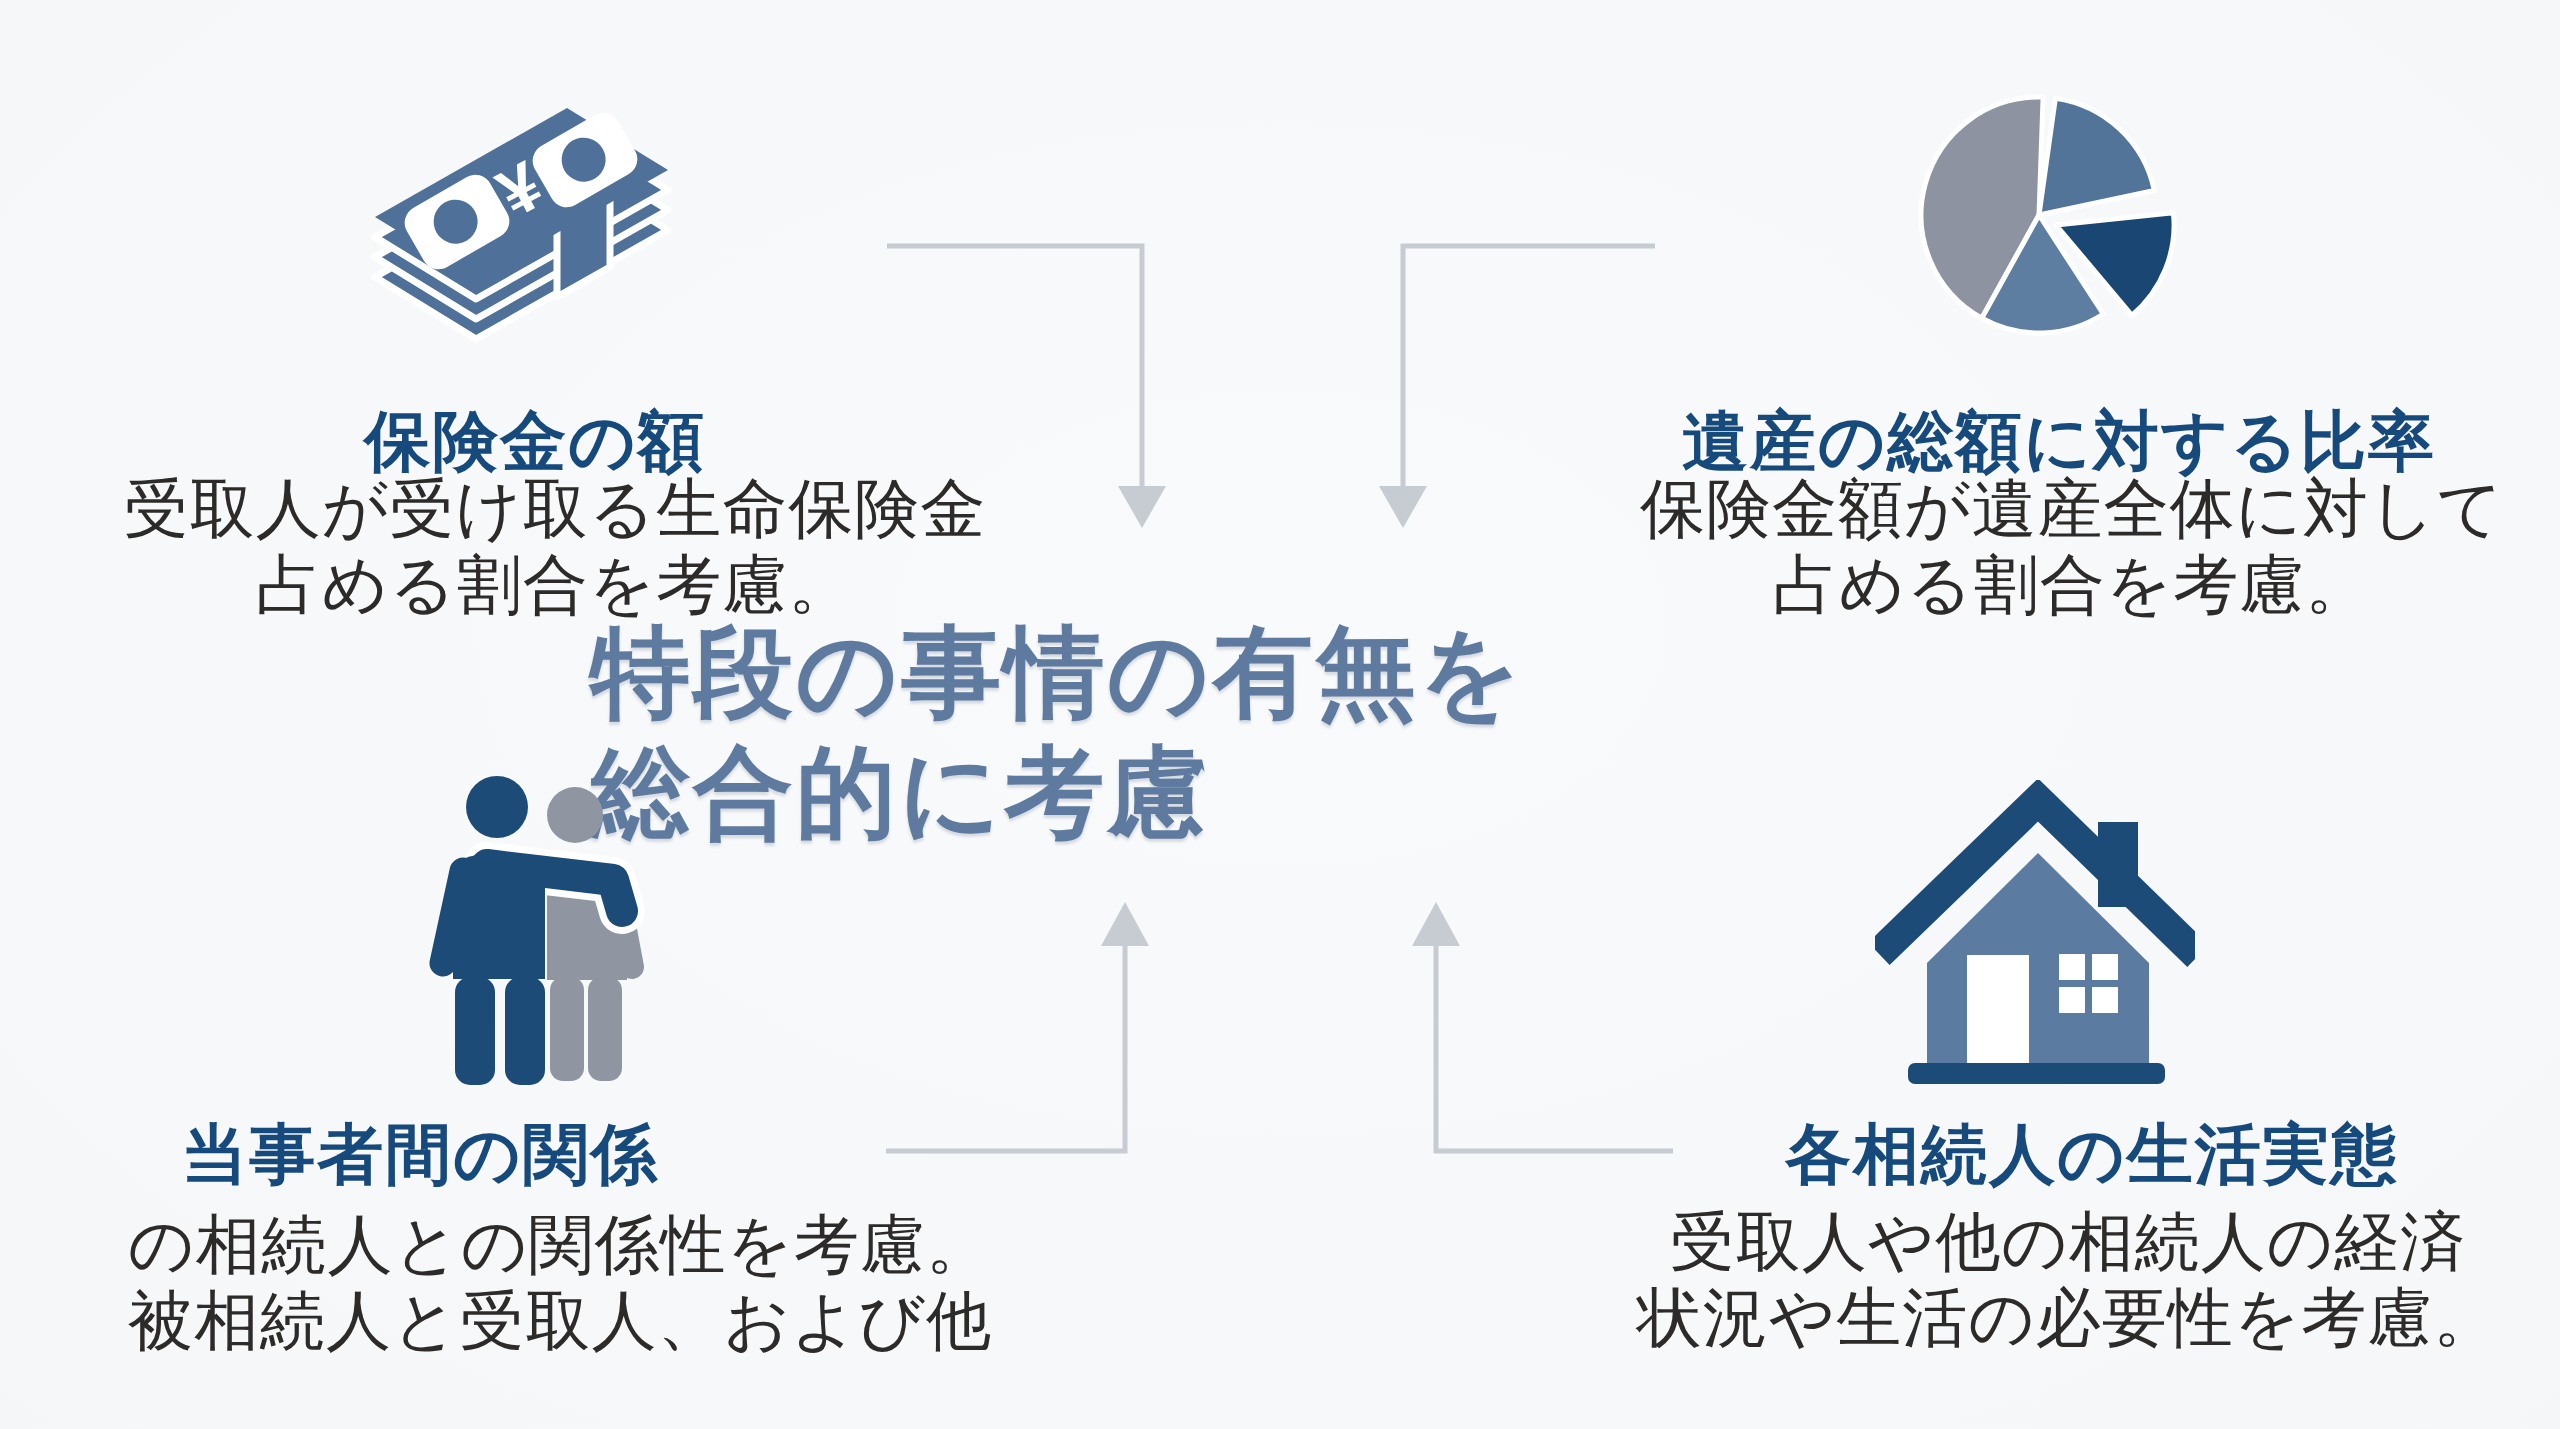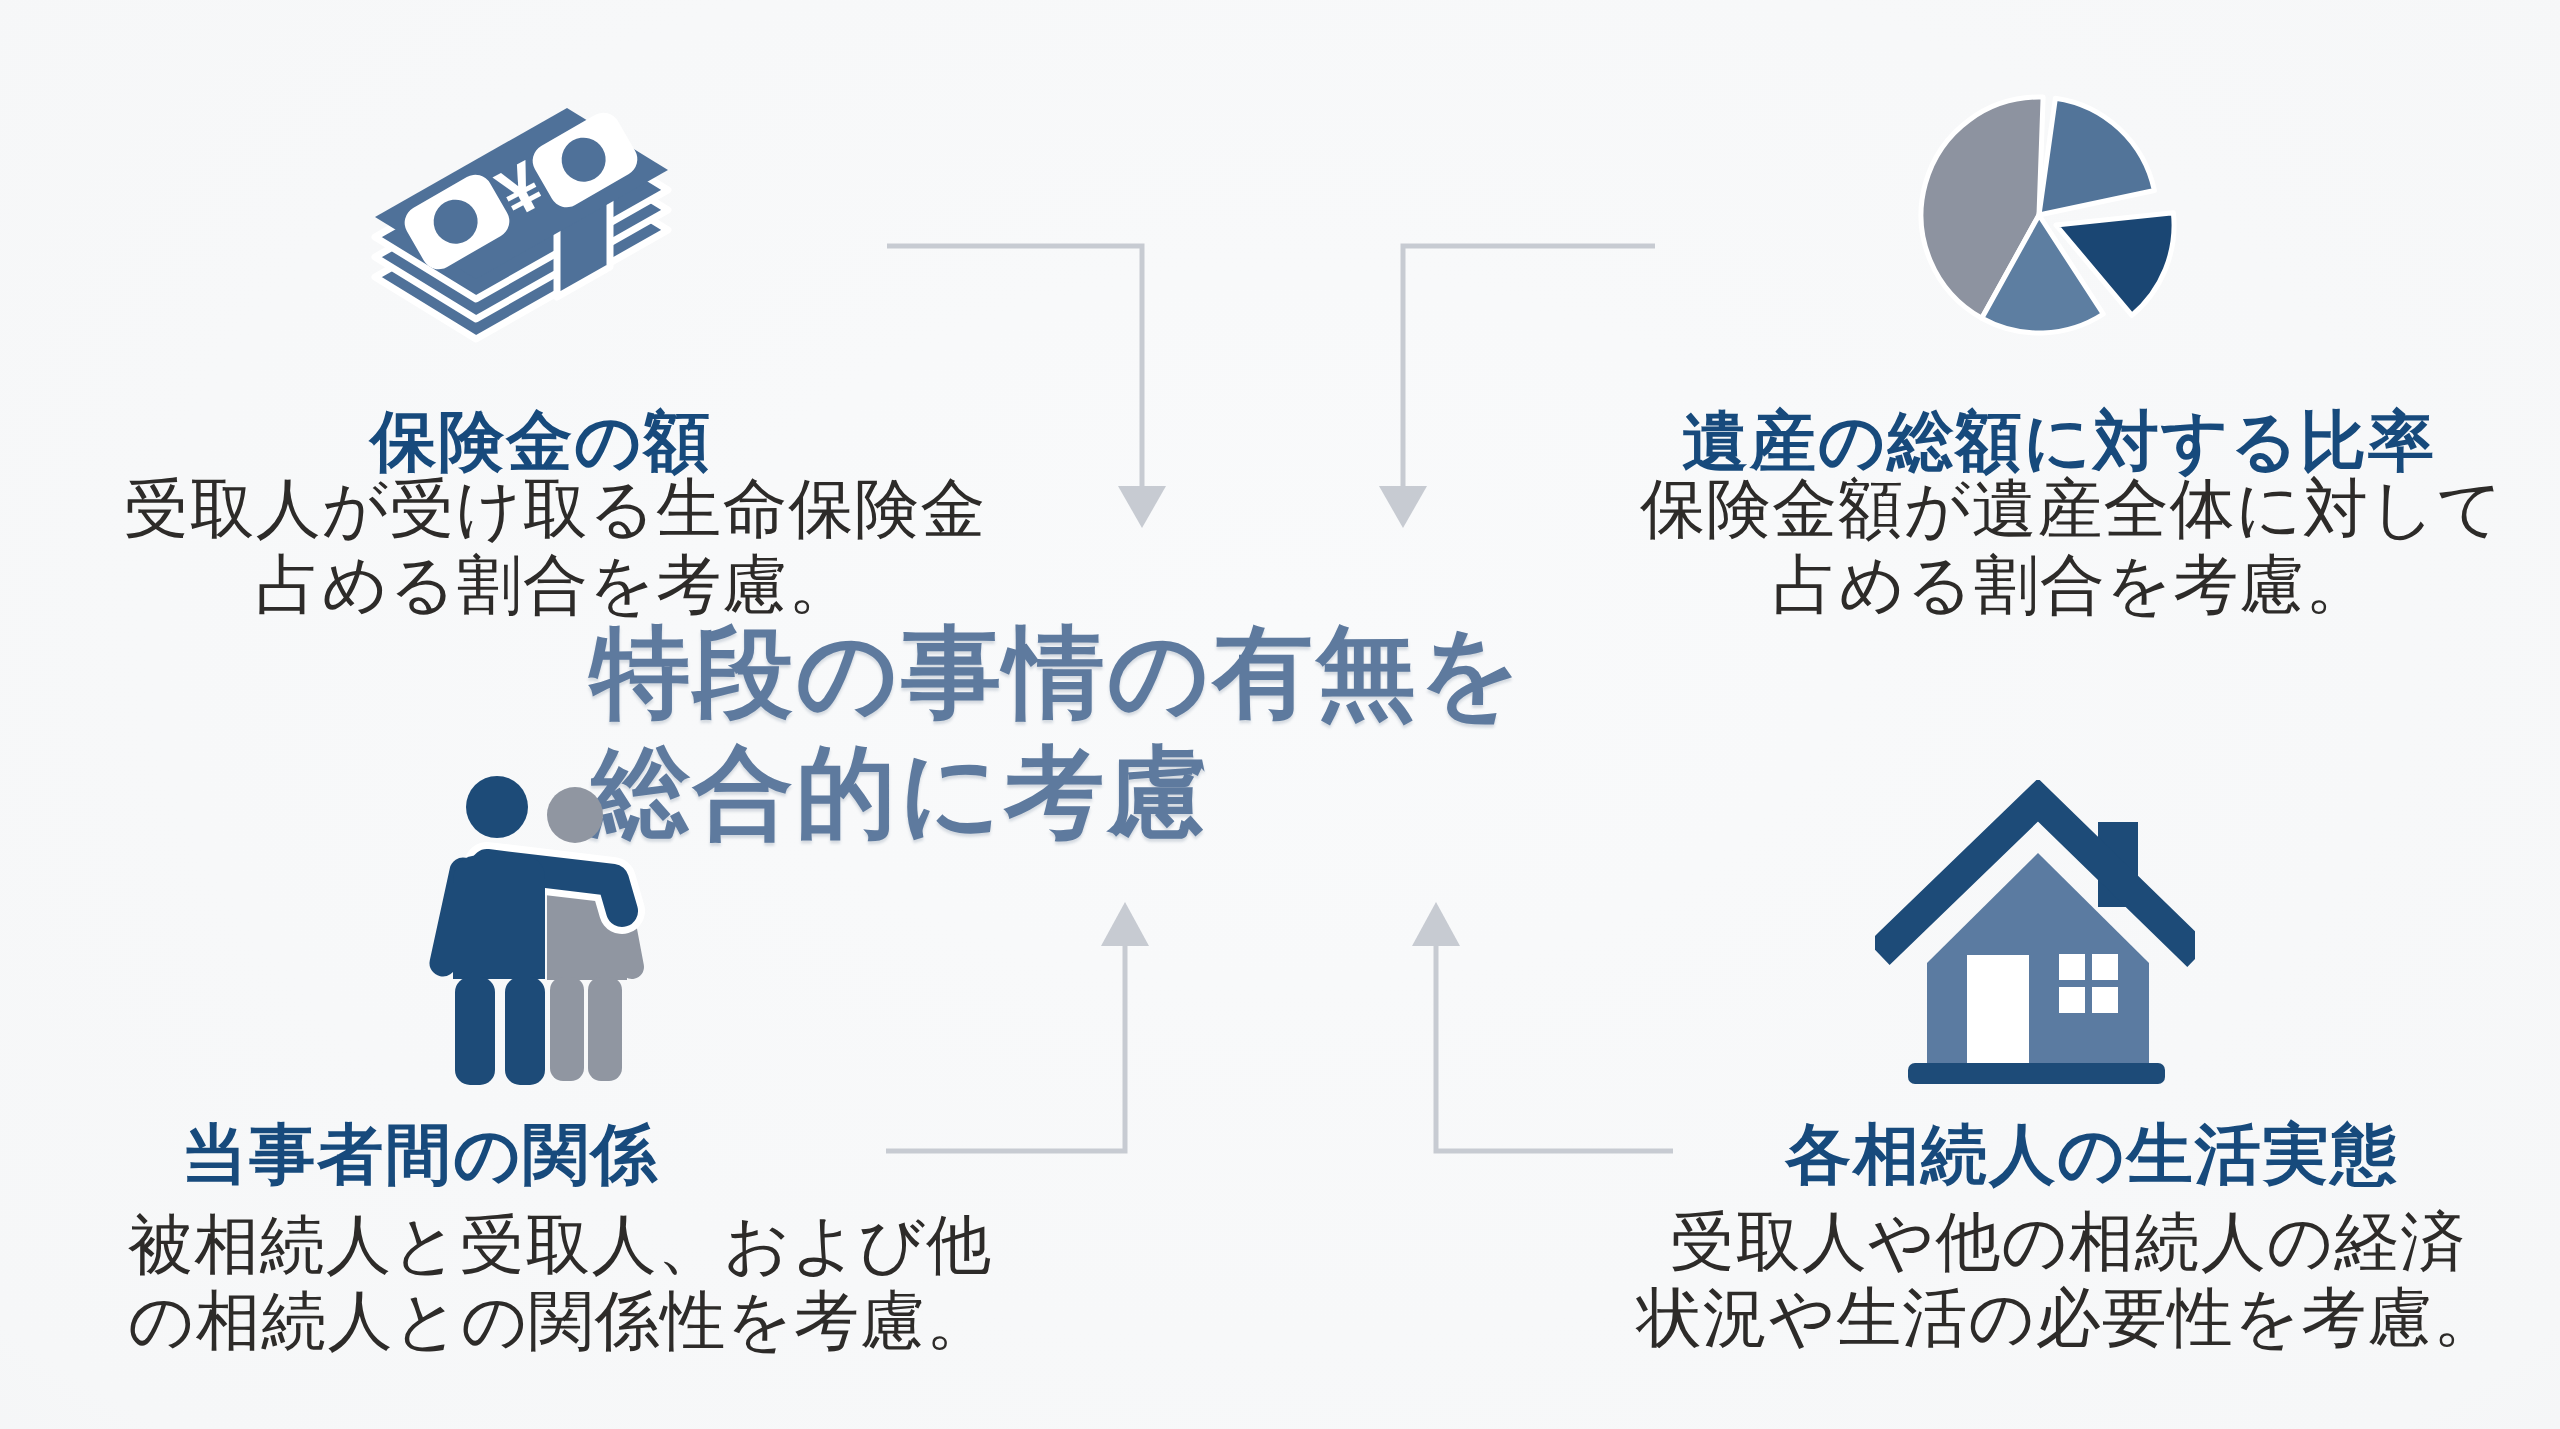--- a/index.html
+++ b/index.html
@@ -83,21 +83,21 @@
         <rect x="-48" y="-34" width="96" height="68" rx="17" fill="#ffffff"></rect>
         <circle cx="-1" cy="-1" r="22" fill="var(--steel,#4f7199)"></circle>
       </g>
       <g transform="translate(220,70) rotate(-30)">
         <rect x="-48" y="-34" width="96" height="68" rx="17" fill="#ffffff"></rect>
         <circle cx="-1" cy="-1" r="22" fill="var(--steel,#4f7199)"></circle>
       </g>
 
       <text transform="translate(166,120) rotate(-28)" text-anchor="middle" font-family="Liberation Sans, DejaVu Sans, sans-serif" font-size="68" font-weight="bold" fill="#ffffff">¥</text>
     </svg>
-    <div class="abs q-title" style="left:91px;top:404px;width:900px;">保険金の額</div>
+    <div class="abs q-title" style="left:85px;top:404px;width:900px;">保険金の額</div>
     <div class="abs q-desc" style="left:55px;top:471px;width:1000px;">
       <div>受取人が受け取る生命保険金</div>
       <div>占める割合を考慮。</div>
     </div>
   </div>
 
   <div>
     <svg class="abs" style="left:1898px;top:74px;" width="300" height="290" viewBox="0 0 300 290">
       <g stroke="#ffffff" stroke-width="5" stroke-linejoin="round">
 
@@ -135,22 +135,22 @@
         <path d="M112,100 L238,115 L247,146" stroke="var(--navy,#1d4b78)" stroke-width="32" stroke-linecap="round" stroke-linejoin="round" fill="none"></path>
         <path d="M88,106 L68,198" stroke="var(--navy,#1d4b78)" stroke-width="27" stroke-linecap="round" fill="none"></path>
         <circle cx="122" cy="42" r="31"></circle>
         <path d="M78,214 L78,118 Q78,90 106,90 L142,90 Q170,90 170,114 L170,214 Z"></path>
         <rect x="80" y="212" width="40" height="108" rx="15"></rect>
         <rect x="130" y="212" width="40" height="108" rx="15"></rect>
       </g>
     </svg>
     <div class="abs q-title" style="left:-30px;top:1117px;width:900px;">当事者間の関係</div>
     <div class="abs q-desc" style="left:60px;top:1207px;width:1000px;">
+      <div>の相続人との関係性を考慮。</div>
       <div>被相続人と受取人、および他</div>
-      <div>の相続人との関係性を考慮。</div>
     </div>
   </div>
 
   <div>
     <svg class="abs" style="left:1875px;top:780px;" width="320" height="310" viewBox="0 0 320 310">
 
       <rect x="223" y="42" width="40" height="85" fill="var(--navy,#1d4b78)"></rect>
 
       <path d="M52,183 L163,73 L274,183 L274,283 L52,283 Z" fill="var(--steel-light,#5b7ba1)"></path>
 

